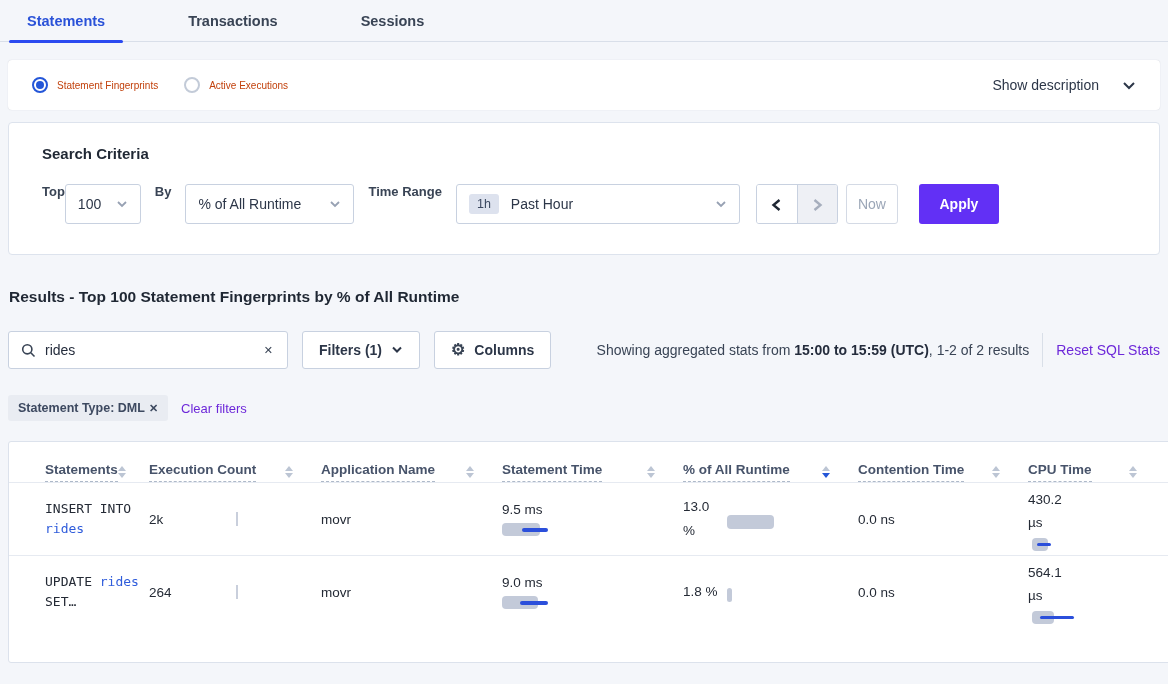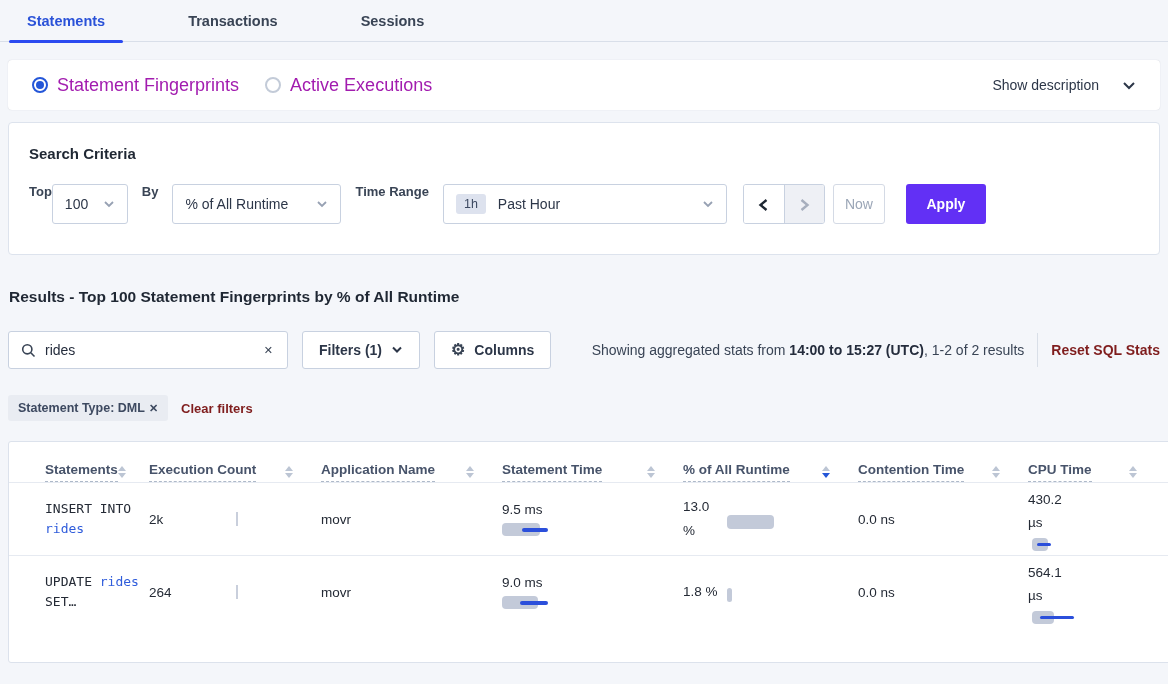--- a/index.html
+++ b/index.html
@@ -15,25 +15,25 @@
   .tab { padding:11px 18px 12px; font-size:14.5px; font-weight:600; color:#394455; cursor:pointer; position:relative; margin-right:47px; }
   .tab.active { color:#2a52d8; }
   .tab.active::after { content:""; position:absolute; left:0; right:0; bottom:-2px; height:3px; background:#2b4af0; border-radius:2px; }
   
   .toggle-bar { margin:18px 8px 0; background:#fff; border-radius:4px; box-shadow:0 0 1px rgba(60,70,90,.25);
     height:50px; display:flex; align-items:center; padding:0 24px; }
   .radio-opt { display:flex; align-items:center; margin-right:26px; cursor:pointer; }
   .radio { width:16px; height:16px; border-radius:50%; border:2px solid #c3cbd8; background:#fff; position:relative; margin-right:9px; flex:none; }
   .radio.checked { border-color:#2456d8; }
   .radio.checked::after { content:""; position:absolute; left:2px; top:2px; width:8px; height:8px; border-radius:50%; background:#2456d8; }
-  .radio-label { font-size:18px; color:#a21caf; }
+  .radio-label { font-size:10px; color:#c2410c; }
   .toggle-right { margin-left:auto; display:flex; align-items:center; gap:23px; font-size:14px; color:#2c3648; cursor:pointer; }
   
   .card { margin:12px 8px 0; background:#fff; border:1px solid #dde3ed; border-radius:4px; }
-  .criteria { padding:22px 20px 30px; }
+  .criteria { padding:22px 33px 30px; }
   .criteria-title { font-size:15px; font-weight:700; color:#1f2733; }
   .criteria-row { display:flex; align-items:flex-end; margin-top:22px; }
   .field { display:flex; flex-direction:row; }
   .field-label { font-size:13px; font-weight:700; color:#394455; margin-bottom:8px; }
   .select { height:40px; border:1px solid #c8d1e0; border-radius:3px; background:#fff; display:flex; align-items:center;
     padding:0 12px; font-size:14px; color:#2c3648; cursor:pointer; }
   .select .chev { margin-left:auto; }
   .sel-top { width:76px; }
   .sel-by { width:169px; margin-left:14px; }
   .sel-time { width:284px; margin-left:14px; }
@@ -52,21 +52,21 @@
     display:flex; align-items:center; padding:0 12px; }
   .search-box input { border:none; outline:none; flex:1; font-size:14px; color:#242c3c; margin-left:9px; font-family:"Liberation Sans",sans-serif; }
   .clear-x { color:#394455; font-size:11px; cursor:pointer; padding:2px; }
   .btn-light { height:38px; border:1px solid #c8d1e0; border-radius:3px; background:#fff; display:flex; align-items:center;
     padding:0 16px; margin-left:14px; font-size:14px; font-weight:700; color:#2c3648; gap:9px; cursor:pointer; }
   .gear { font-size:16px; line-height:1; color:#394455; }
   .toolbar-right { margin-left:auto; display:flex; align-items:center; }
   .stats-text { font-size:14px; color:#394455; white-space:nowrap; }
   .stats-text b { color:#242c3c; }
   .vdivider { width:1px; height:34px; background:#d9dfe8; margin:0 13px; }
-  .link { color:#7f1d1d; font-weight:700; font-size:14px; cursor:pointer; text-decoration:none; white-space:nowrap; }
+  .link { color:#6d28d9; font-weight:400; font-size:14px; cursor:pointer; text-decoration:none; white-space:nowrap; }
   .pills-row { margin:26px 8px 0; display:flex; align-items:center; gap:13px; }
   .pill { background:#e9ecf2; border-radius:3px; height:26px; display:flex; align-items:center; padding:0 10px;
     font-size:12.5px; font-weight:700; color:#3d4960; gap:4px; }
   .pill .x { font-size:11px; cursor:pointer; }
   .clear-filters { font-size:13px; }
   
   .table-card { margin:20px 0 0 8px; width:1200px; background:#fff; border:1px solid #dce2ec; border-radius:3px; height:222px; overflow:hidden; }
   .thead { display:flex; padding:20px 0 0; }
   .th { display:flex; align-items:flex-start; padding-right:28px; cursor:pointer; }
   .th-label { font-size:13.5px; font-weight:700; color:#47536a; border-bottom:1px dashed #aeb9c9; padding-bottom:4px; white-space:nowrap; }
@@ -189,21 +189,21 @@
     <span>Filters (1)</span>
     <svg width="12" height="8">
         <polyline points="2,1.5 6,5.5 10,1.5" fill="none" stroke="#2c3648" stroke-width="2"></polyline>
       </svg>
   </div>
   <div class="btn-light">
     <span class="gear">⚙</span>
     <span>Columns</span>
   </div>
   <div class="toolbar-right">
-    <span class="stats-text"><span>Showing aggregated stats from </span><b>14:00 to 15:27 (UTC)</b><span>, 1-2 of 2 results</span></span>
+    <span class="stats-text"><span>Showing aggregated stats from </span><b>15:00 to 15:59 (UTC)</b><span>, 1-2 of 2 results</span></span>
     <span class="vdivider"></span>
     <a class="link">Reset SQL Stats</a>
   </div>
 </div>
 
 <div class="pills-row">
   <div class="pill">
     <span>Statement Type: DML</span>
     <span class="x">✕</span>
   </div>

